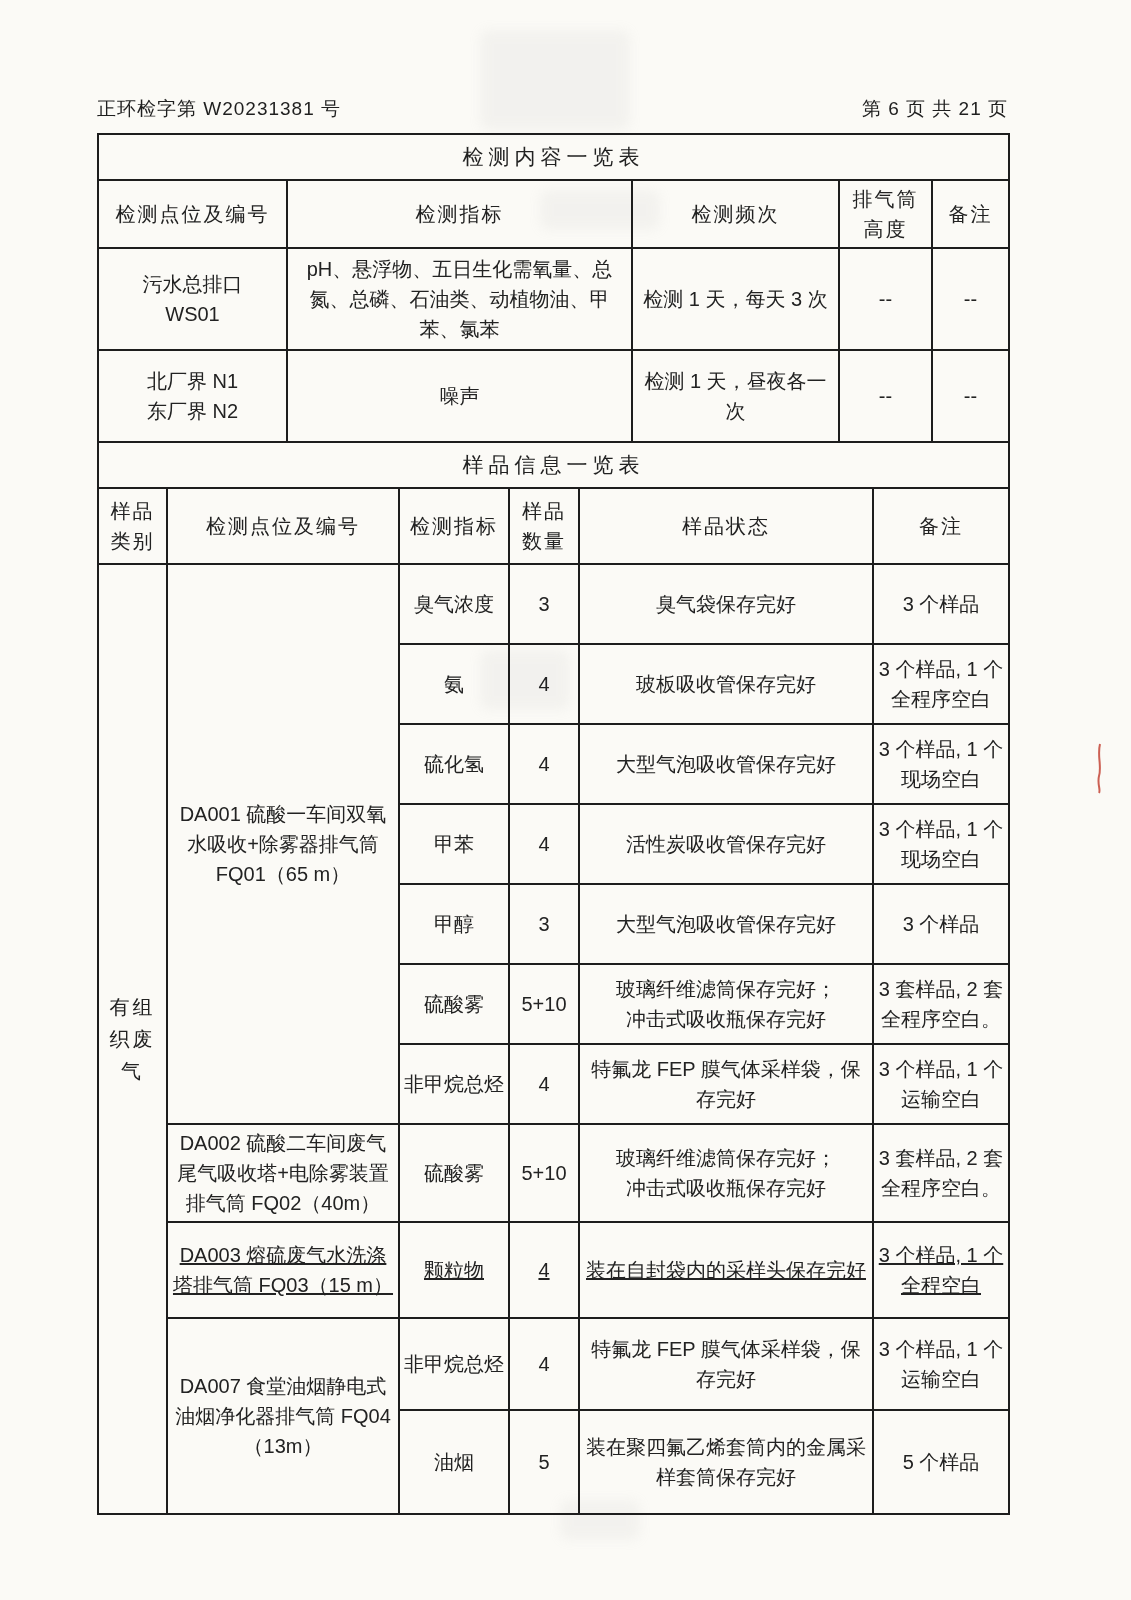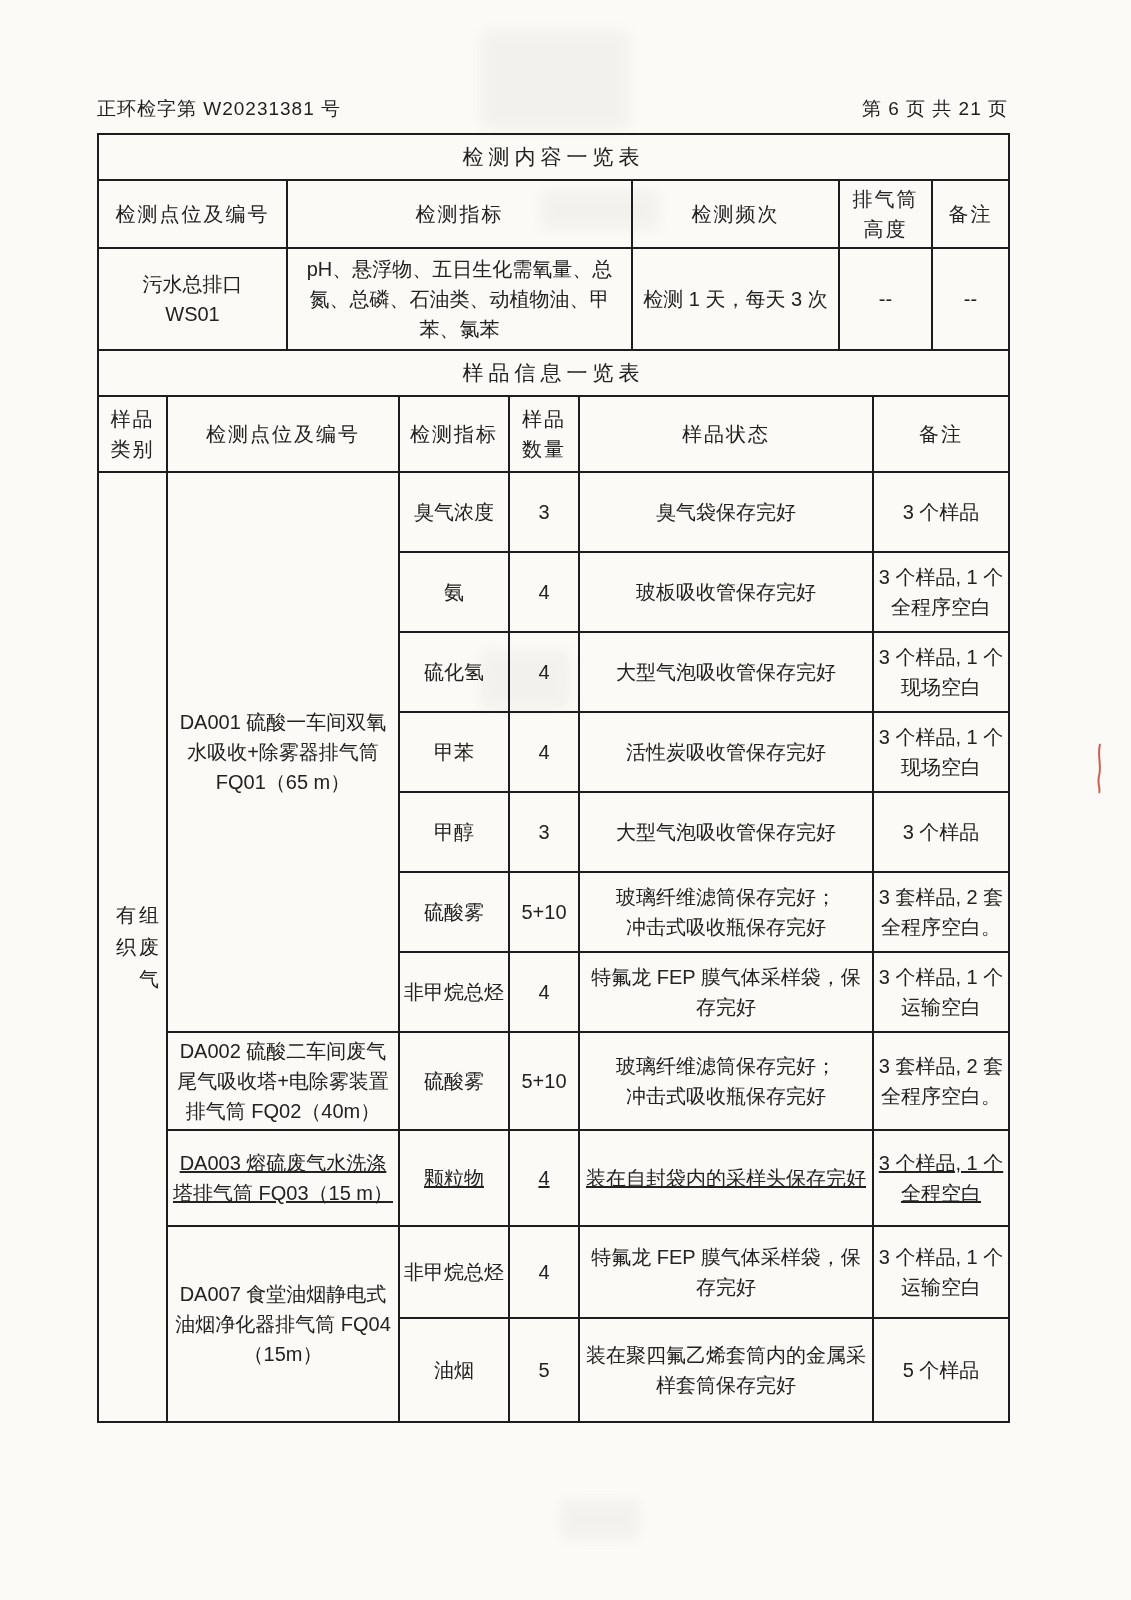--- a/index.html
+++ b/index.html
@@ -37,21 +37,21 @@
     border: 2px solid #1d1d1d;
     font-weight: normal;
     text-align: center; vertical-align: middle;
     padding: 3px 4px;
     white-space: pre-line;
     line-height: 1.5;
     overflow: hidden;
   }
   .title-cell { letter-spacing: 5px; font-size: 21px; }
   .hdr { letter-spacing: 2px; }
-  .cat-cell { letter-spacing: 3px; line-height: 1.6; text-align: right; }
+  .cat-cell { letter-spacing: 3px; line-height: 1.6; }
   #sample-table { margin-top: -2px; border-bottom: 2px solid #84cc16; }
 
   
   .rh46  { height: 46px; }
   .rh66  { height: 66px; }
   .rh102 { height: 102px; margin-top: 28px; }
   .rh92  { height: 92px; }
   .rh76  { height: 76px; margin-top: 40px; }
   .rh80  { height: 80px; }
   .rh96  { height: 96px; text-decoration: underline; }
@@ -94,20 +94,29 @@
         <th class="hdr">检测频次</th>
         <th class="hdr">排气筒
 高度</th>
         <th class="hdr">备注</th>
       </tr>
       <tr class="rh102">
         <td>污水总排口
 WS01</td>
         <td>pH、悬浮物、五日生化需氧量、总氮、总磷、石油类、动植物油、甲苯、氯苯</td>
         <td>检测 1 天，每天 3 次</td>
+        <td>--</td>
+        <td>--</td>
+      </tr>
+      <tr class="rh92">
+        <td>北厂界 N1
+东厂界 N2</td>
+        <td>噪声</td>
+        <td>检测 1 天，昼夜各一
+次</td>
         <td>--</td>
         <td>--</td>
       </tr>
     </tbody>
       </table>
 
     <table id="sample-table">
       <colgroup>
         <col style="width:69px">
           <col style="width:232px">
@@ -193,21 +202,21 @@
       </tr>
       <tr class="rh96">
         <td>DA003 熔硫废气水洗涤塔排气筒 FQ03（15 m）</td>
         <td>颗粒物</td>
         <td>4</td>
         <td>装在自封袋内的采样头保存完好</td>
         <td>3 个样品, 1 个
 全程空白</td>
       </tr>
       <tr class="rh92">
-        <td rowspan="2">DA007 食堂油烟静电式油烟净化器排气筒 FQ04（15m）</td>
+        <td rowspan="2">DA007 食堂油烟静电式油烟净化器排气筒 FQ04（13m）</td>
         <td>非甲烷总烃</td>
         <td>4</td>
         <td>特氟龙 FEP 膜气体采样袋，保存完好</td>
         <td>3 个样品, 1 个
 运输空白</td>
       </tr>
       <tr class="rh104">
         <td>油烟</td>
         <td>5</td>
         <td>装在聚四氟乙烯套筒内的金属采样套筒保存完好</td>

